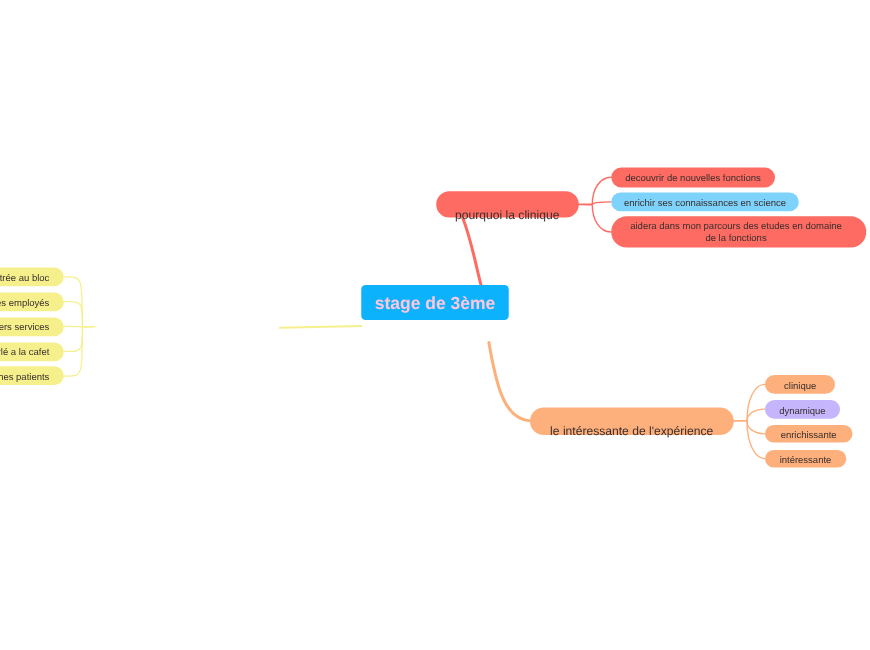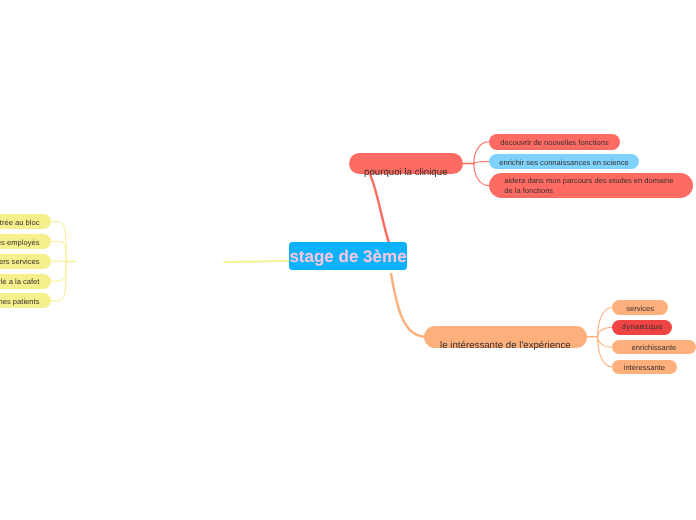--- a/index.html
+++ b/index.html
@@ -9,21 +9,21 @@
 svg.links{position:absolute;left:0;top:0;width:696px;height:520px;pointer-events:none;}
 .node{position:absolute;box-sizing:border-box;display:flex;align-items:center;
       justify-content:center;border-radius:999px;white-space:nowrap;line-height:1.25;}
 .node > span{position:relative;}
 .node.branch > span{top:1.5px;margin-top:16px;}
 .node.leaf > span{top:1.0px;}
 .node.root > span{top:1.0px;}
 .node.root{border-radius:3.5px;}
 .node.ml{justify-content:flex-start;padding:0 15.4px;}
 .node.ml > span{top:0px;}
-.wrap{white-space:normal;text-align:left;}
+.wrap{white-space:normal;text-align:center;}
 </style>
 </head>
 <body>
 
 <div id="canvas">
   <svg class="links" viewBox="0 0 696 520">
       <path d="M 370.2 174.4 C 379.2288 197.1688 381.8424 222.372 390 246" fill="none" stroke="#FD6B62" stroke-width="2.4" stroke-linecap="round"></path>
       <path d="M 391.1 274 C 396.9587 307.9207 403.0822 335.3206 424.2 336.7" fill="none" stroke="#FDB07C" stroke-width="2.4" stroke-linecap="round"></path>
       <path d="M 224 262.2 L 289 260.8" fill="none" stroke="#F6F08C" stroke-width="1.8" stroke-linecap="round"></path>
       <path d="M 462.95 163.54999999999998 L 473.8 163.6" fill="none" stroke="#FD6B62" stroke-width="1.5" stroke-linecap="round"></path>
@@ -35,21 +35,21 @@
       <path d="M 597.6 336.7 C 597.6 331.3135 603.463 327.25 611.9 327.25" fill="none" stroke="#FDB07C" stroke-width="1.1" stroke-linecap="round"></path>
       <path d="M 597.6 336.7 C 597.6 342.5995 603.463 347.05 611.9 347.05" fill="none" stroke="#FDB07C" stroke-width="1.1" stroke-linecap="round"></path>
       <path d="M 597.6 336.7 C 597.6 353.8855 603.463 366.85 611.9 366.85" fill="none" stroke="#FDB07C" stroke-width="1.1" stroke-linecap="round"></path>
       <path d="M 75.8 261.40000000000003 L 65.95 261.7" fill="none" stroke="#F6F08C" stroke-width="1.4" stroke-linecap="round"></path>
       <path d="M 65.95 261.7 C 65.95 219.194 65.641 221.6 50.5 221.6" fill="none" stroke="#F6F08C" stroke-width="1" stroke-linecap="round"></path>
       <path d="M 65.95 261.7 C 65.95 240.18200000000002 65.641 241.4 50.5 241.4" fill="none" stroke="#F6F08C" stroke-width="1" stroke-linecap="round"></path>
       <path d="M 65.95 261.7 C 65.95 261.17 65.641 261.2 50.5 261.2" fill="none" stroke="#F6F08C" stroke-width="1" stroke-linecap="round"></path>
       <path d="M 65.95 261.7 C 65.95 282.264 65.641 281.1 50.5 281.1" fill="none" stroke="#F6F08C" stroke-width="1" stroke-linecap="round"></path>
       <path d="M 65.95 261.7 C 65.95 303.25200000000007 65.641 300.90000000000003 50.5 300.90000000000003" fill="none" stroke="#F6F08C" stroke-width="1" stroke-linecap="round"></path>
     </svg>
-<div class="node root" style="left: 289px; top: 242px; width: 118px; height: 28.1px; background: rgb(13, 178, 253); color: rgb(255, 199, 222); font-size: 17px; font-weight: bold;">
+<div class="node root" style="left: 289px; top: 228px; width: 118px; height: 28.1px; background: rgb(13, 178, 253); color: rgb(255, 199, 222); font-size: 14px; font-weight: bold;">
       <span>stage de 3ème</span>
     </div>
     <div class="node branch" style="left: 348.65px; top: 152.6px; width: 114.3px; height: 21.9px; background: rgb(253, 107, 98); color: rgb(58, 47, 45); font-size: 9.7px;">
       <span>pourquoi la clinique</span>
     </div>
     <div class="node leaf" style="left: 488.8px; top: 133.9px; width: 131.3px; height: 15.7px; background: rgb(253, 107, 98); color: rgb(58, 47, 45); font-size: 7.6px;">
       <span>decouvrir de nouvelles fonctions</span>
     </div>
     <div class="node leaf" style="left: 488.8px; top: 153.7px; width: 150.4px; height: 15.5px; background: #7dd3fc; color: rgb(58, 47, 45); font-size: 7.6px;">
       <span>enrichir ses connaissances en science</span>
@@ -57,26 +57,26 @@
     <div class="node leaf ml" style="left: 488.8px; top: 173.2px; width: 204.1px; height: 24.8px; background: rgb(253, 107, 98); color: rgb(58, 47, 45); font-size: 7.6px;">
       <span class="wrap" style="line-height: 9.6px;">
         <div>aidera dans mon parcours des etudes en domaine</div>
         <div>de la fonctions</div>
       </span>
     </div>
     <div class="node branch" style="left: 424.2px; top: 325.85px; width: 162.35px; height: 21.75px; background: rgb(253, 176, 124); color: rgb(58, 47, 45); font-size: 9.7px;">
       <span>le intéressante de l'expérience</span>
     </div>
     <div class="node leaf" style="left: 611.9px; top: 300.2px; width: 56.6px; height: 14.5px; background: rgb(253, 176, 124); color: rgb(58, 47, 45); font-size: 7.6px;">
-      <span>services</span>
+      <span>clinique</span>
     </div>
-    <div class="node leaf" style="left: 611.9px; top: 320px; width: 60.1px; height: 14.5px; background: #ef4444; color: rgb(58, 47, 45); font-size: 7.6px; font-family: Liberation Mono, monospace;">
+    <div class="node leaf" style="left: 611.9px; top: 320px; width: 60.1px; height: 14.5px; background: #c4b5fd; color: rgb(58, 47, 45); font-size: 7.6px;">
       <span>dynamique</span>
     </div>
-    <div class="node leaf" style="left: 611.9px; top: 339.8px; width: 84px; height: 14.5px; background: rgb(253, 176, 124); color: rgb(58, 47, 45); font-size: 7.6px; justify-content: center;">
+    <div class="node leaf" style="left: 611.9px; top: 339.8px; width: 70px; height: 14.5px; background: rgb(253, 176, 124); color: rgb(58, 47, 45); font-size: 7.6px; justify-content: center;">
       <span>enrichissante</span>
     </div>
     <div class="node leaf" style="left: 611.9px; top: 359.6px; width: 65px; height: 14.5px; background: rgb(253, 176, 124); color: rgb(58, 47, 45); font-size: 7.6px;">
       <span>intéressante</span>
     </div>
     <div class="node leaf" style="left: -19.7px; top: 214px; width: 70.2px; height: 15.2px; background: rgb(246, 240, 140); color: rgb(58, 47, 45); font-size: 7.6px;">
       <span>entrée au bloc</span>
     </div>
     <div class="node leaf" style="left: -18.4px; top: 233.8px; width: 68.9px; height: 15.2px; background: rgb(246, 240, 140); color: rgb(58, 47, 45); font-size: 7.6px;">
       <span>des employés</span>

